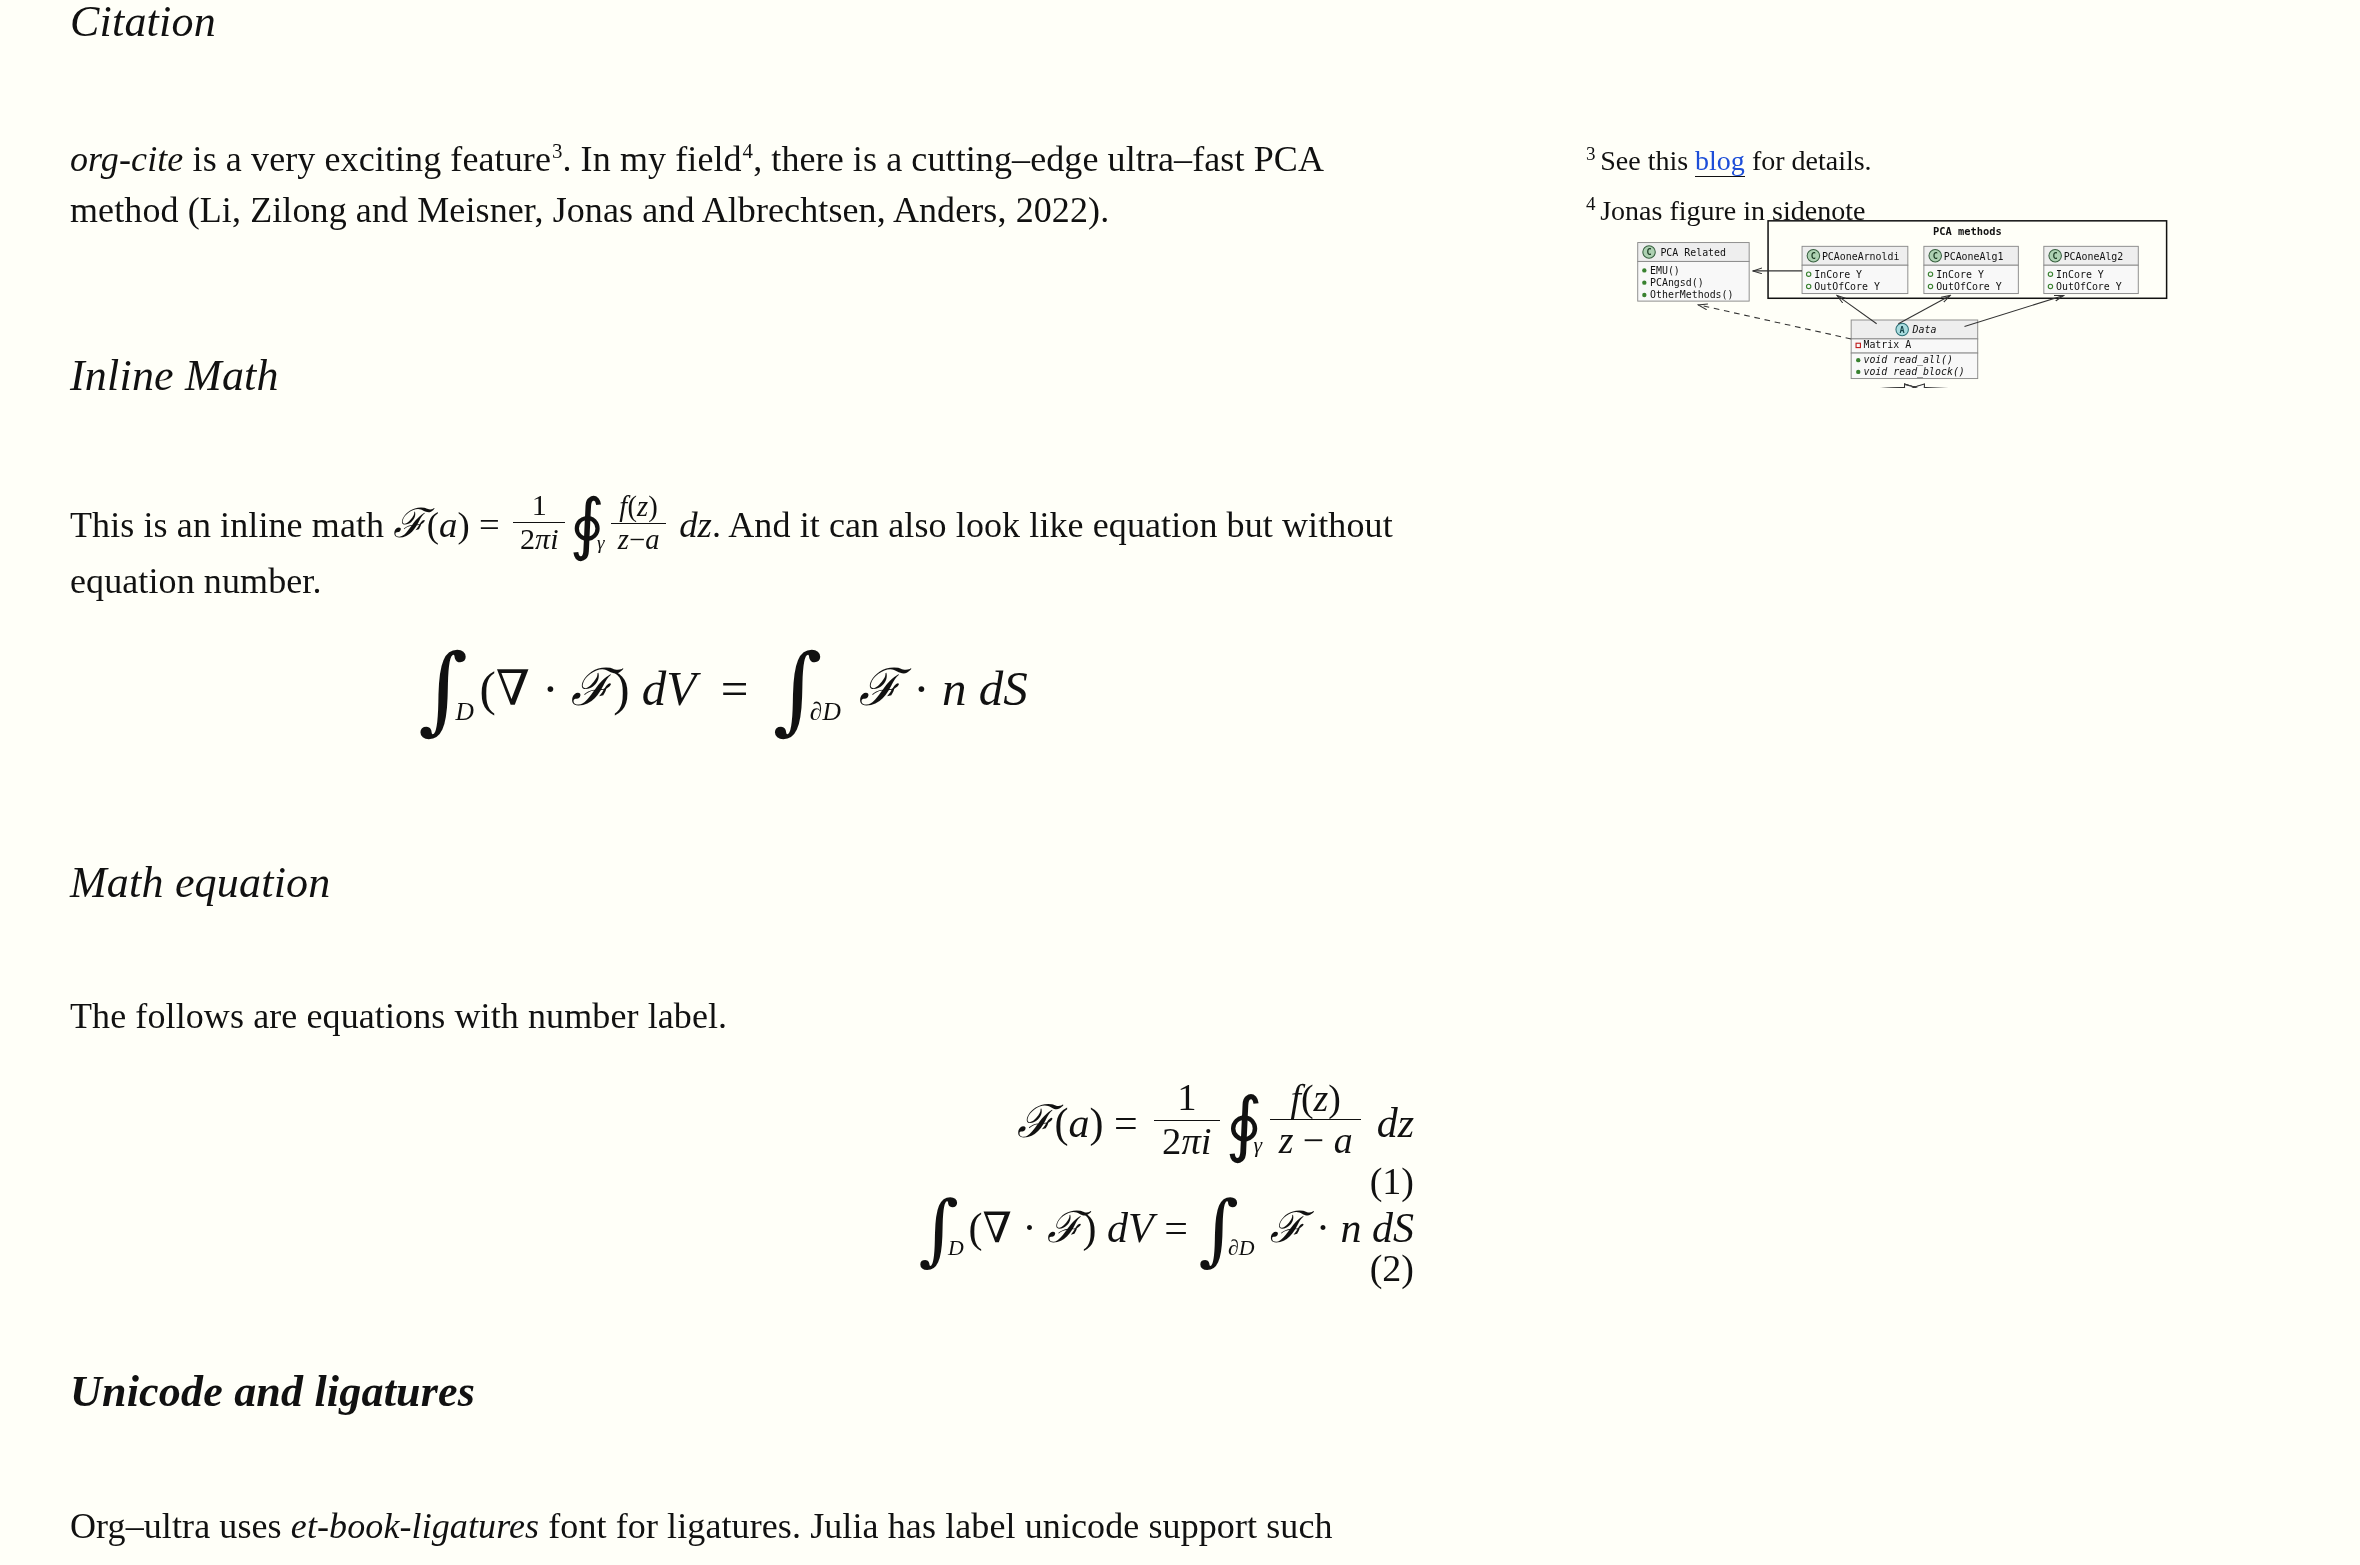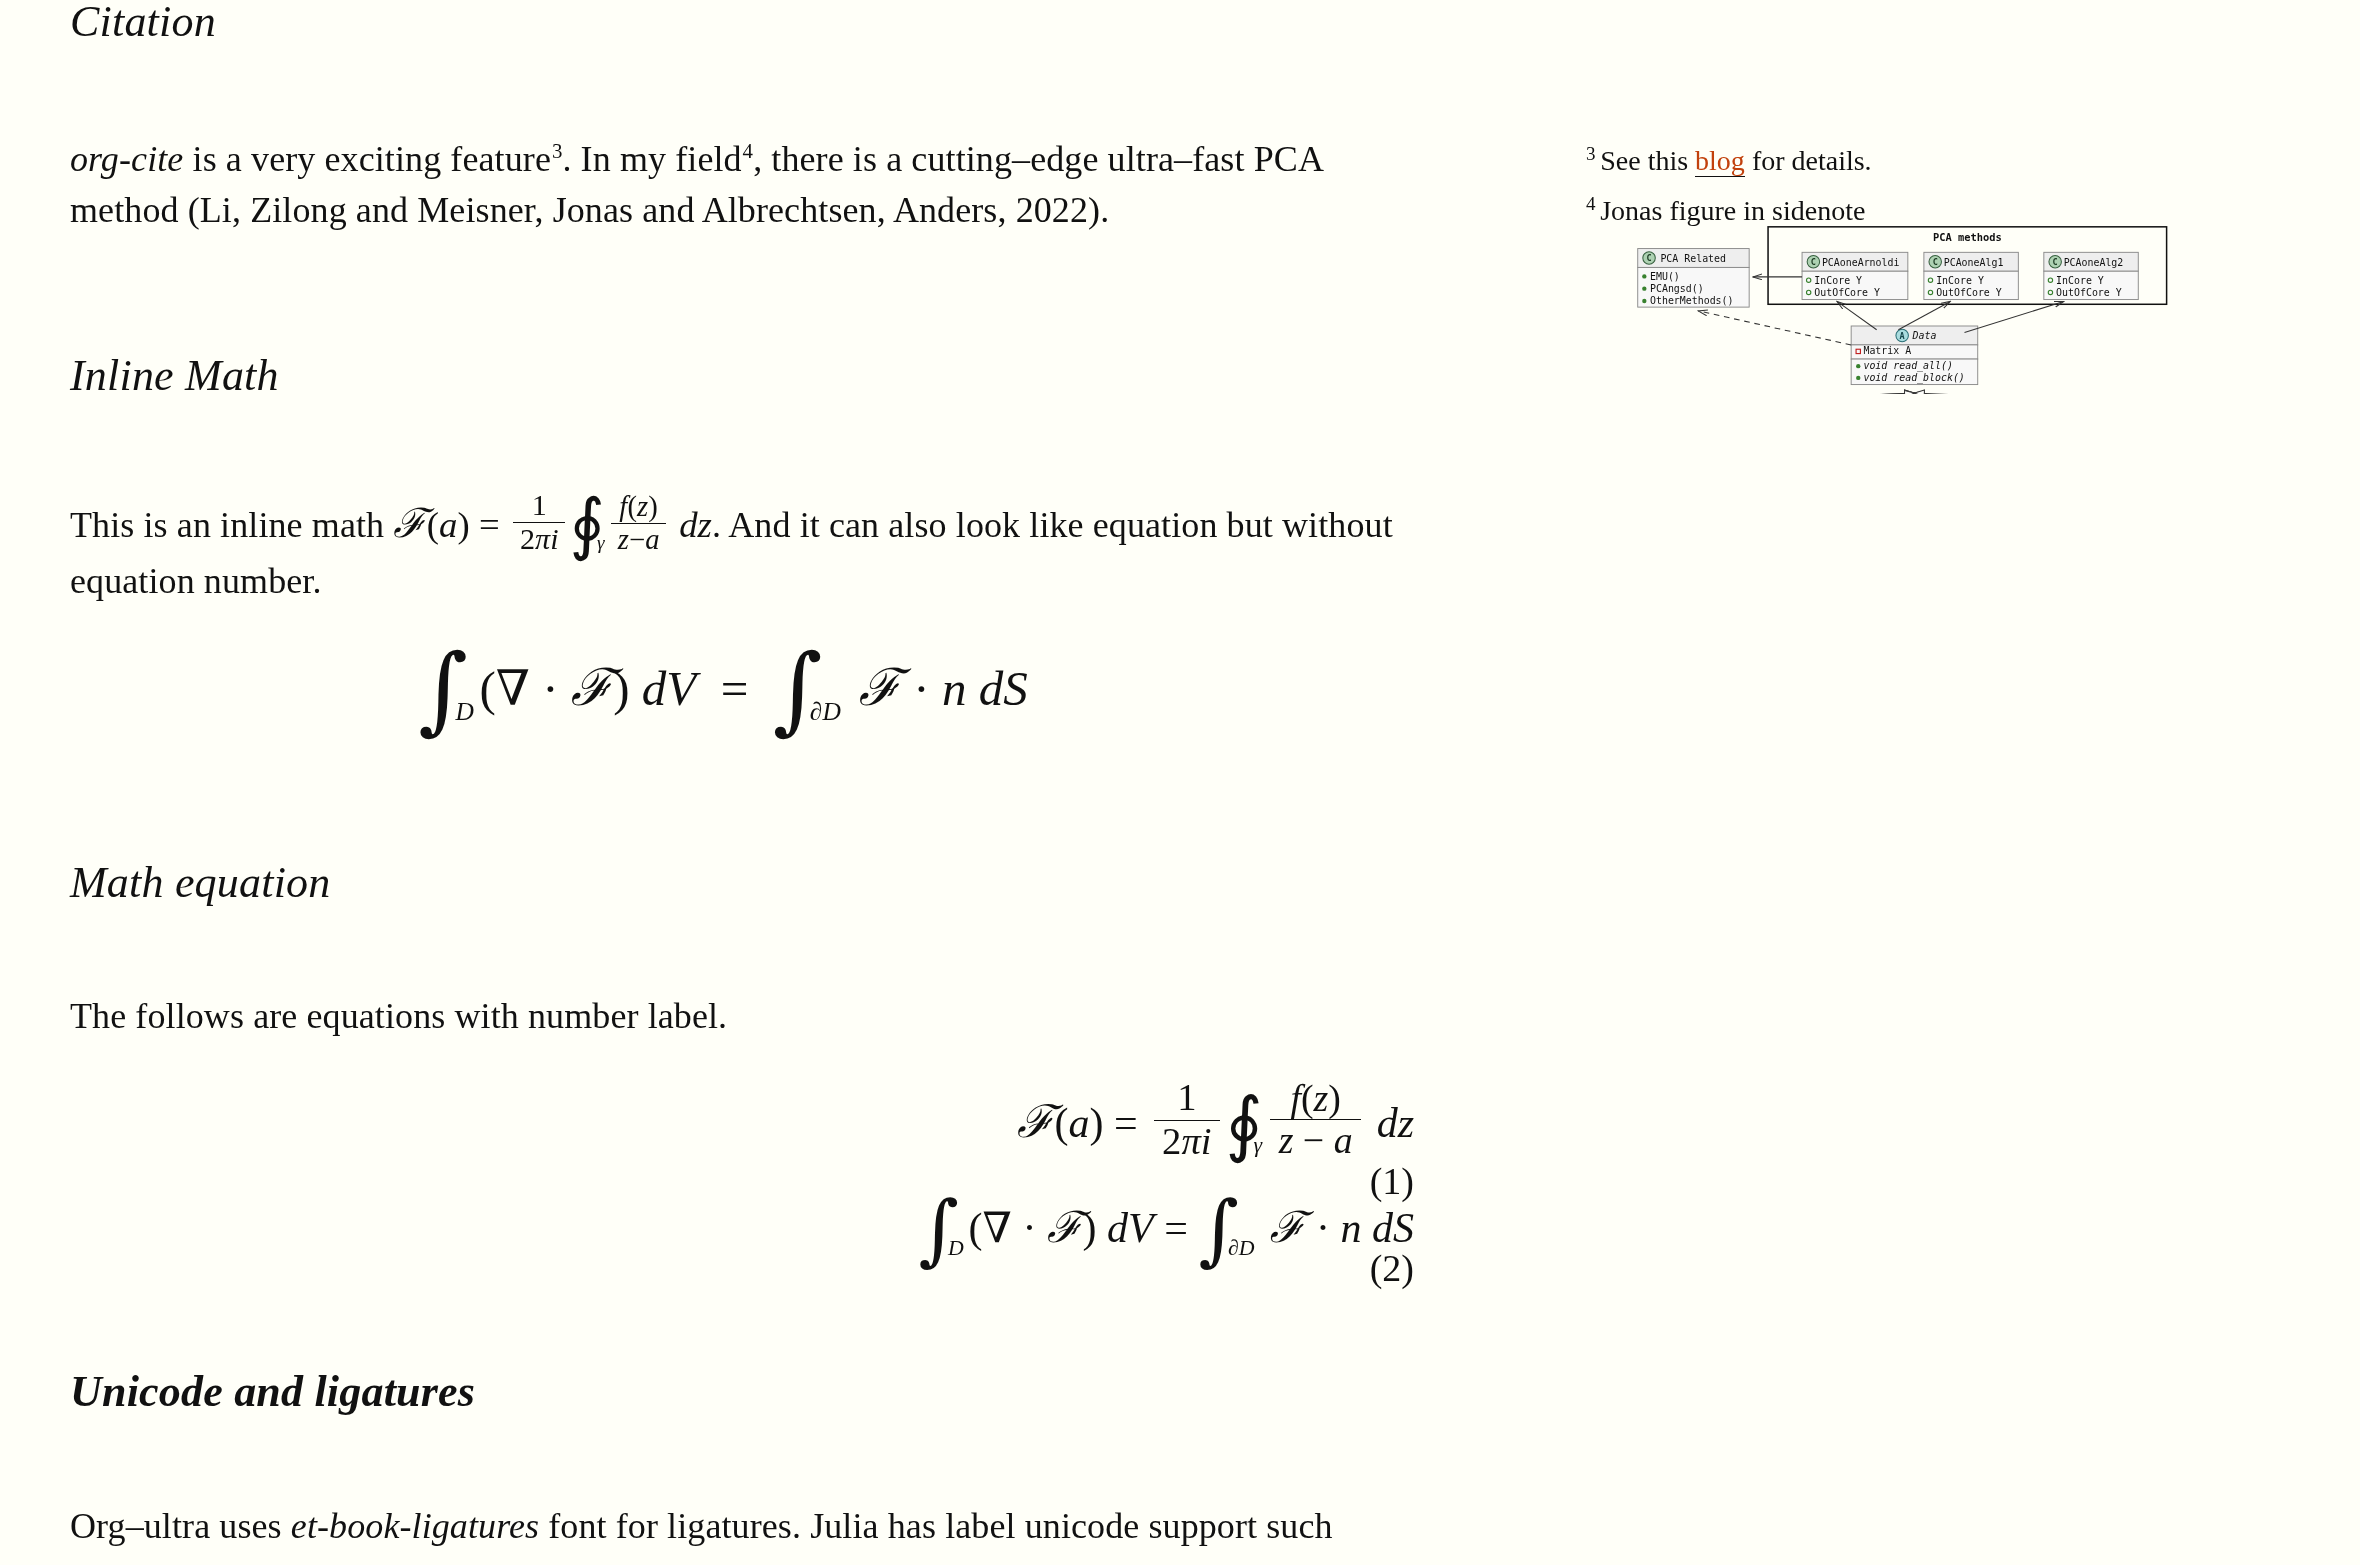--- a/index.html
+++ b/index.html
@@ -144,30 +144,30 @@
     color: #111;
     margin: 0 0 12.3px 0;
   }
   .sidenote .snum {
     font-size: 0.68em;
     vertical-align: super;
     line-height: 0;
     margin-right: 4.7px;
   }
   .sidenote a, .snlink {
-    color: #c2410c;
+    color: #1d4ed8;
     text-decoration: none;
     border-bottom: 1.3px solid #111;
   }
 
   
   .uml {
     position: absolute;
     left: 1586px;
-    top: 224px;
+    top: 218px;
     width: 757px;
     height: 170px;
   }
   .uml svg { display: block; }
 
   .uml-box-title {
     font-family: "DejaVu Sans Mono", "Liberation Mono", monospace;
     font-size: 10.5px;
     fill: #111;
   }

